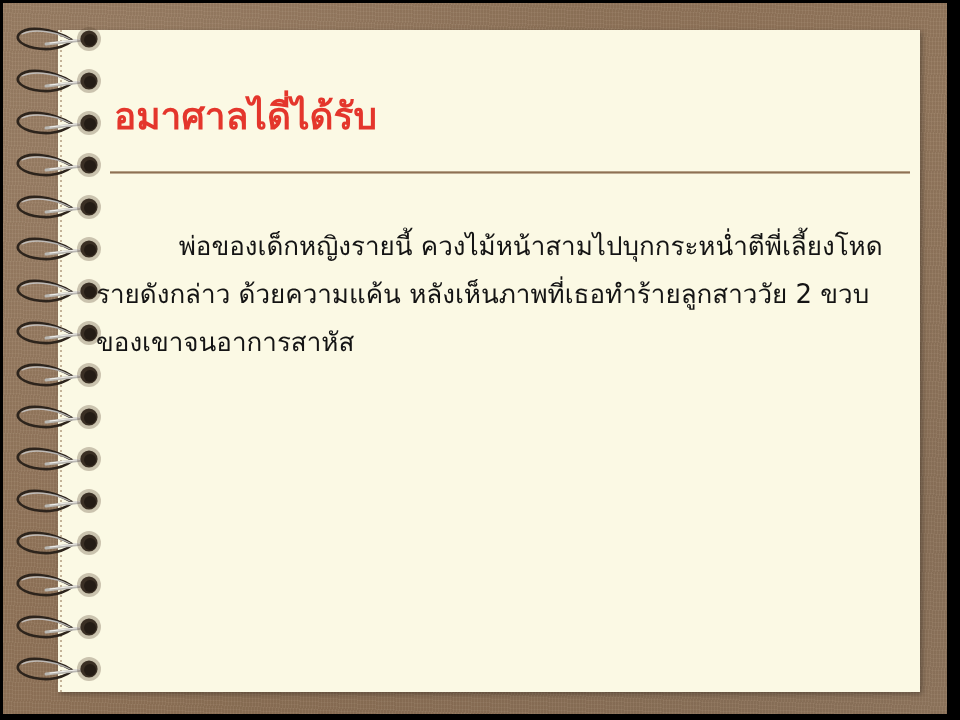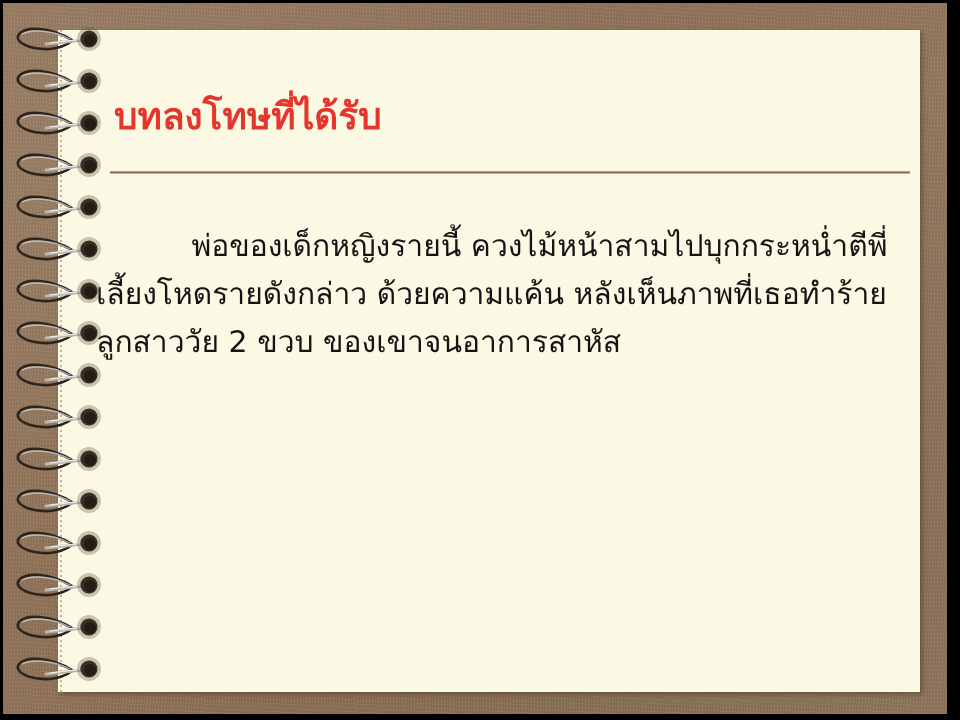--- a/index.html
+++ b/index.html
@@ -105,42 +105,42 @@
     background: linear-gradient(to bottom, #c9b79c 0%, #8d7154 50%, #d8cbb2 100%);
   }
 
   
   .body-text {
     position: absolute;
     left: 38px;
     top: 192px;
     width: 800px;
     font-family: "DejaVu Sans", "Liberation Sans", sans-serif;
-    font-size: 30px;
+    font-size: 26px;
     line-height: 48px;
     color: #141414;
   }
   .para {
     margin: 0;
     white-space: pre-wrap;
   }
   .para-gap {
     height: 46px;
   }
 </style>
 </head>
 <body>
 
 <div class="slide">
 
   <div class="leather"></div>
 
   <div class="page">
 
-    <div class="title">บทลงโทษที่ได้รับ</div>
+    <div class="title">อมาศาลไดี่ได้รับ</div>
 
     <div class="title-rule"></div>
 
     <div class="body-text">
       <p class="para">          พ่อของเด็กหญิงรายนี้ ควงไม้หน้าสามไปบุกกระหน่ำตีพี่เลี้ยงโหดรายดังกล่าว ด้วยความแค้น หลังเห็นภาพที่เธอทำร้ายลูกสาววัย 2 ขวบ ของเขาจนอาการสาหัส</p>
       <div class="para-gap"></div>
     </div>
 
   </div>
 

